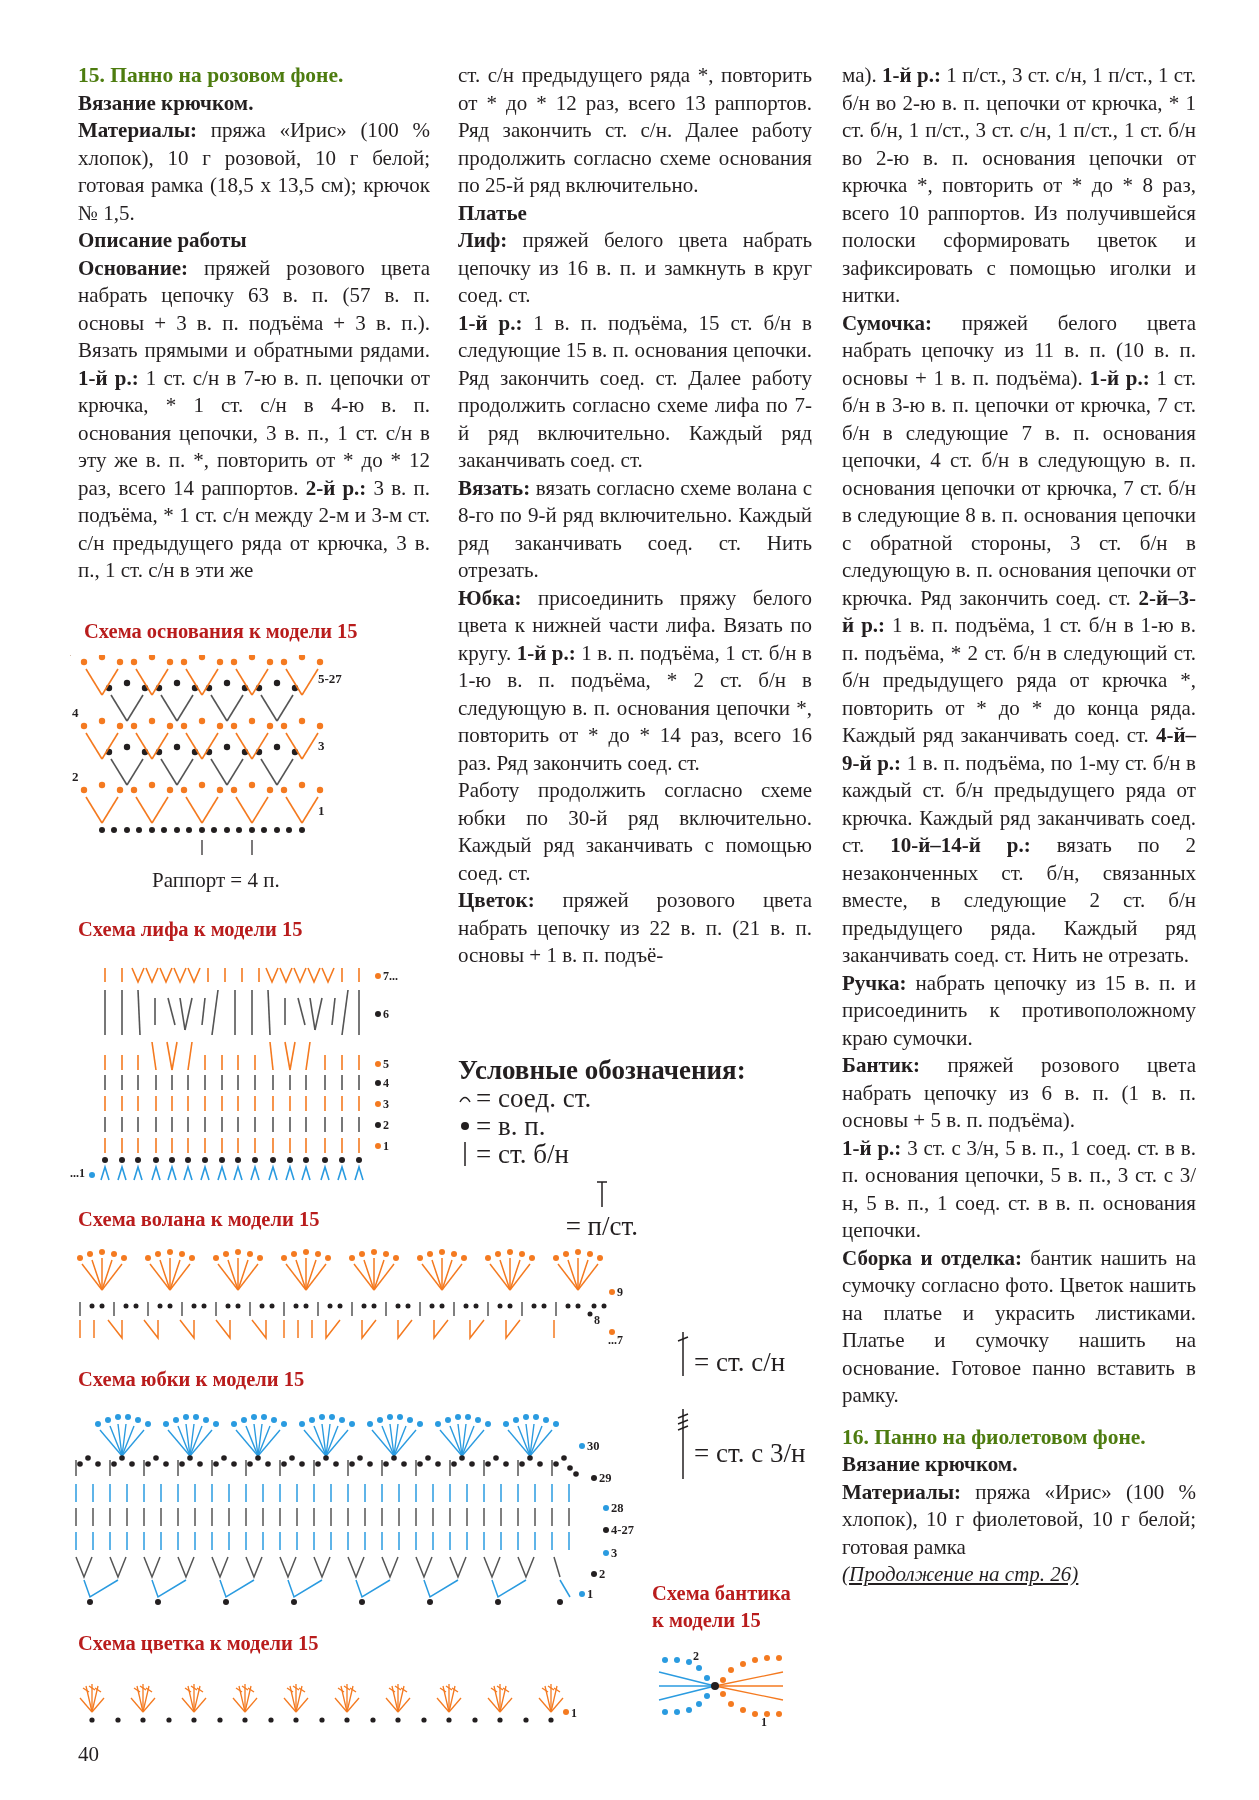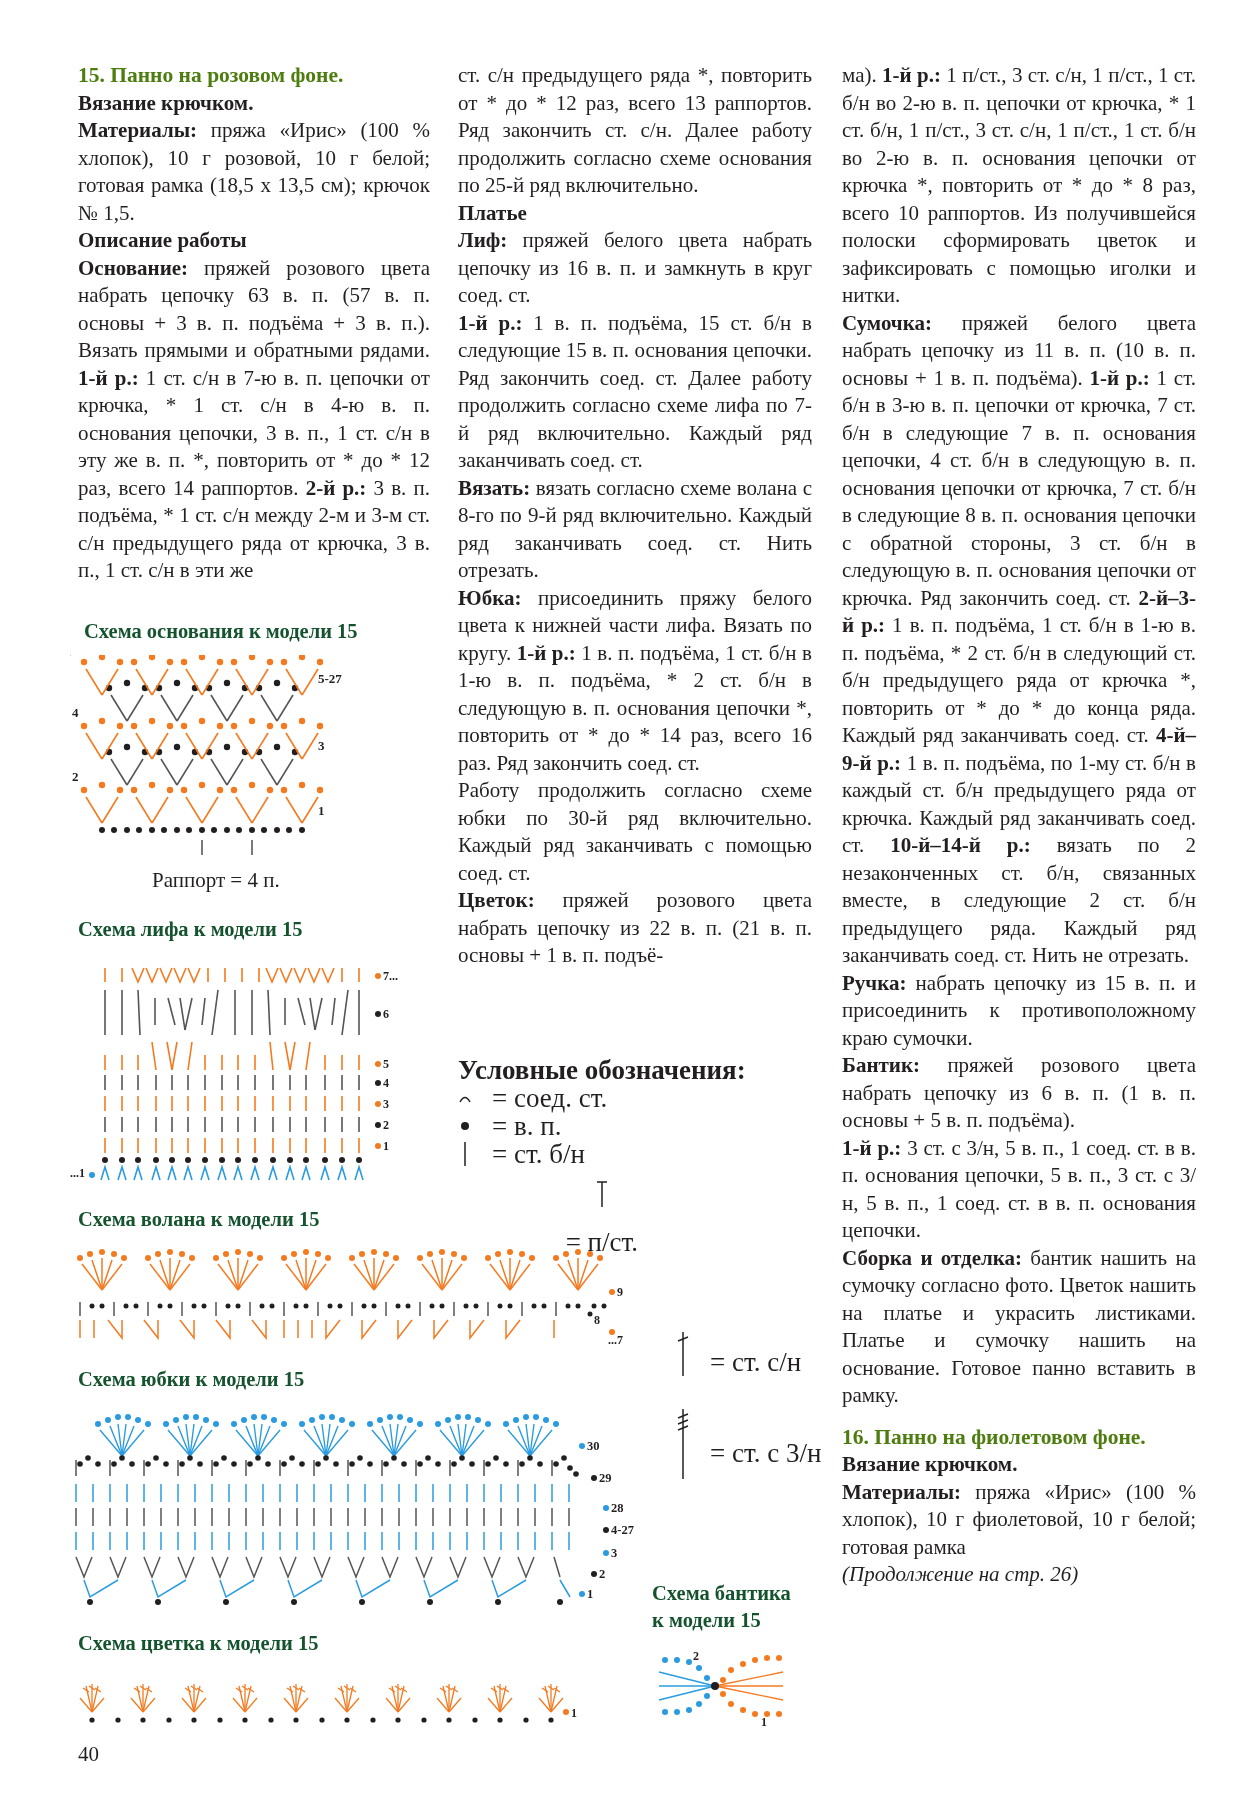--- a/index.html
+++ b/index.html
@@ -5,25 +5,25 @@
   * { box-sizing: border-box; margin: 0; padding: 0; }
   html, body { width: 1259px; height: 1800px; background: #ffffff; overflow: hidden; }
   body { position: relative; font-family: "Liberation Serif", serif; color: #231f20; }
   .col { position: absolute; font-size: 21px; line-height: 27.5px; text-align: justify; }
   .col p { margin: 0; }
   .c1 { left: 78px; top: 62px; width: 352px; }
   .c2 { left: 458px; top: 62px; width: 354px; }
   .c3 { left: 842px; top: 62px; width: 354px; }
   .orange-title { color: #4d7c0f; font-weight: bold; font-size: 21.5px; }
   .b { font-weight: bold; }
-  .it { font-style: italic; }
-  .hdr { position: absolute; font-weight: bold; font-size: 20.5px; color: #14532d; }
+  .it { font-style: italic; text-decoration: underline; }
+  .hdr { position: absolute; font-weight: bold; font-size: 20.5px; color: #b91c1c; }
   .diagram { position: absolute; }
   .legend { position: absolute; font-size: 27px; line-height: 28px; }
-  .legend .row { display: flex; align-items: center; gap: 20px; height: 28px; text-align: right; }
+  .legend .row { display: flex; align-items: center; gap: 4px; height: 28px; text-align: right; }
   .legend .sym { width: 14px; display: inline-flex; justify-content: center; }
   .pagenum { position: absolute; left: 78px; top: 1742px; font-size: 21px; }
   .rep { position: absolute; font-size: 21px; }
 </style>
 </head>
 <body>
 
 <div class="col c1">
   <p class="orange-title">15. Панно на розовом фоне.</p>
   <p class="b">Вязание крючком.</p>

